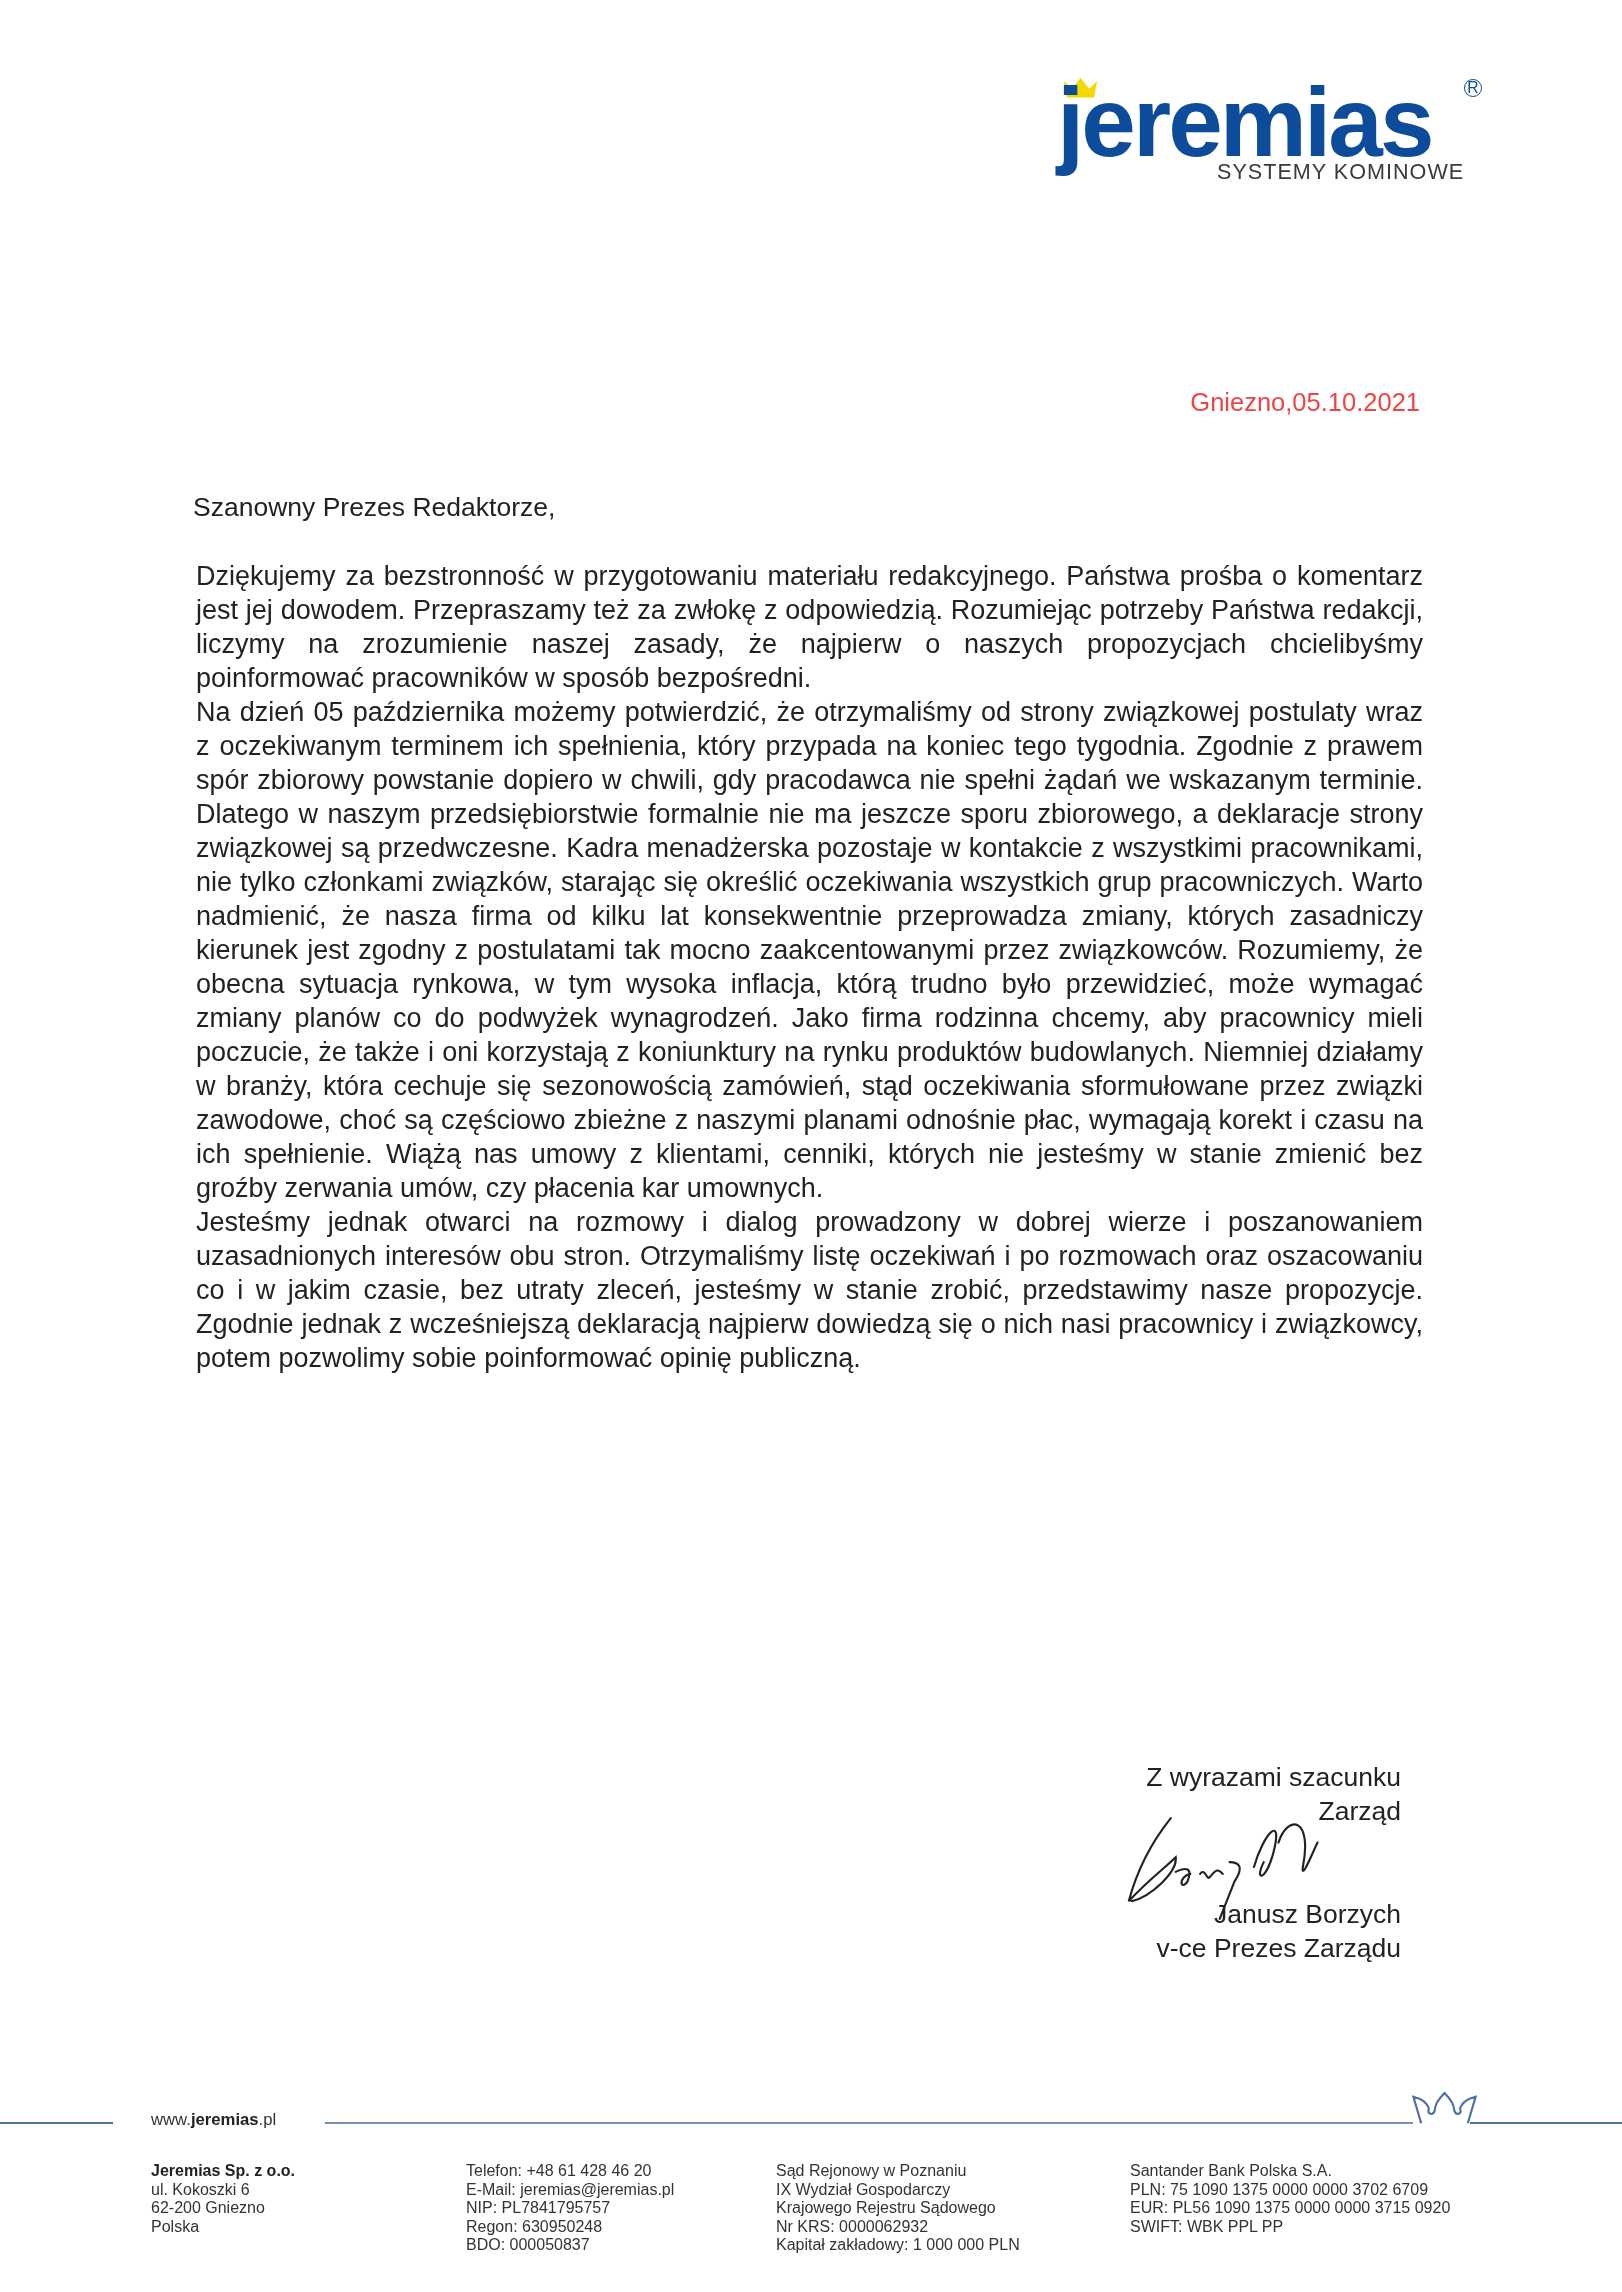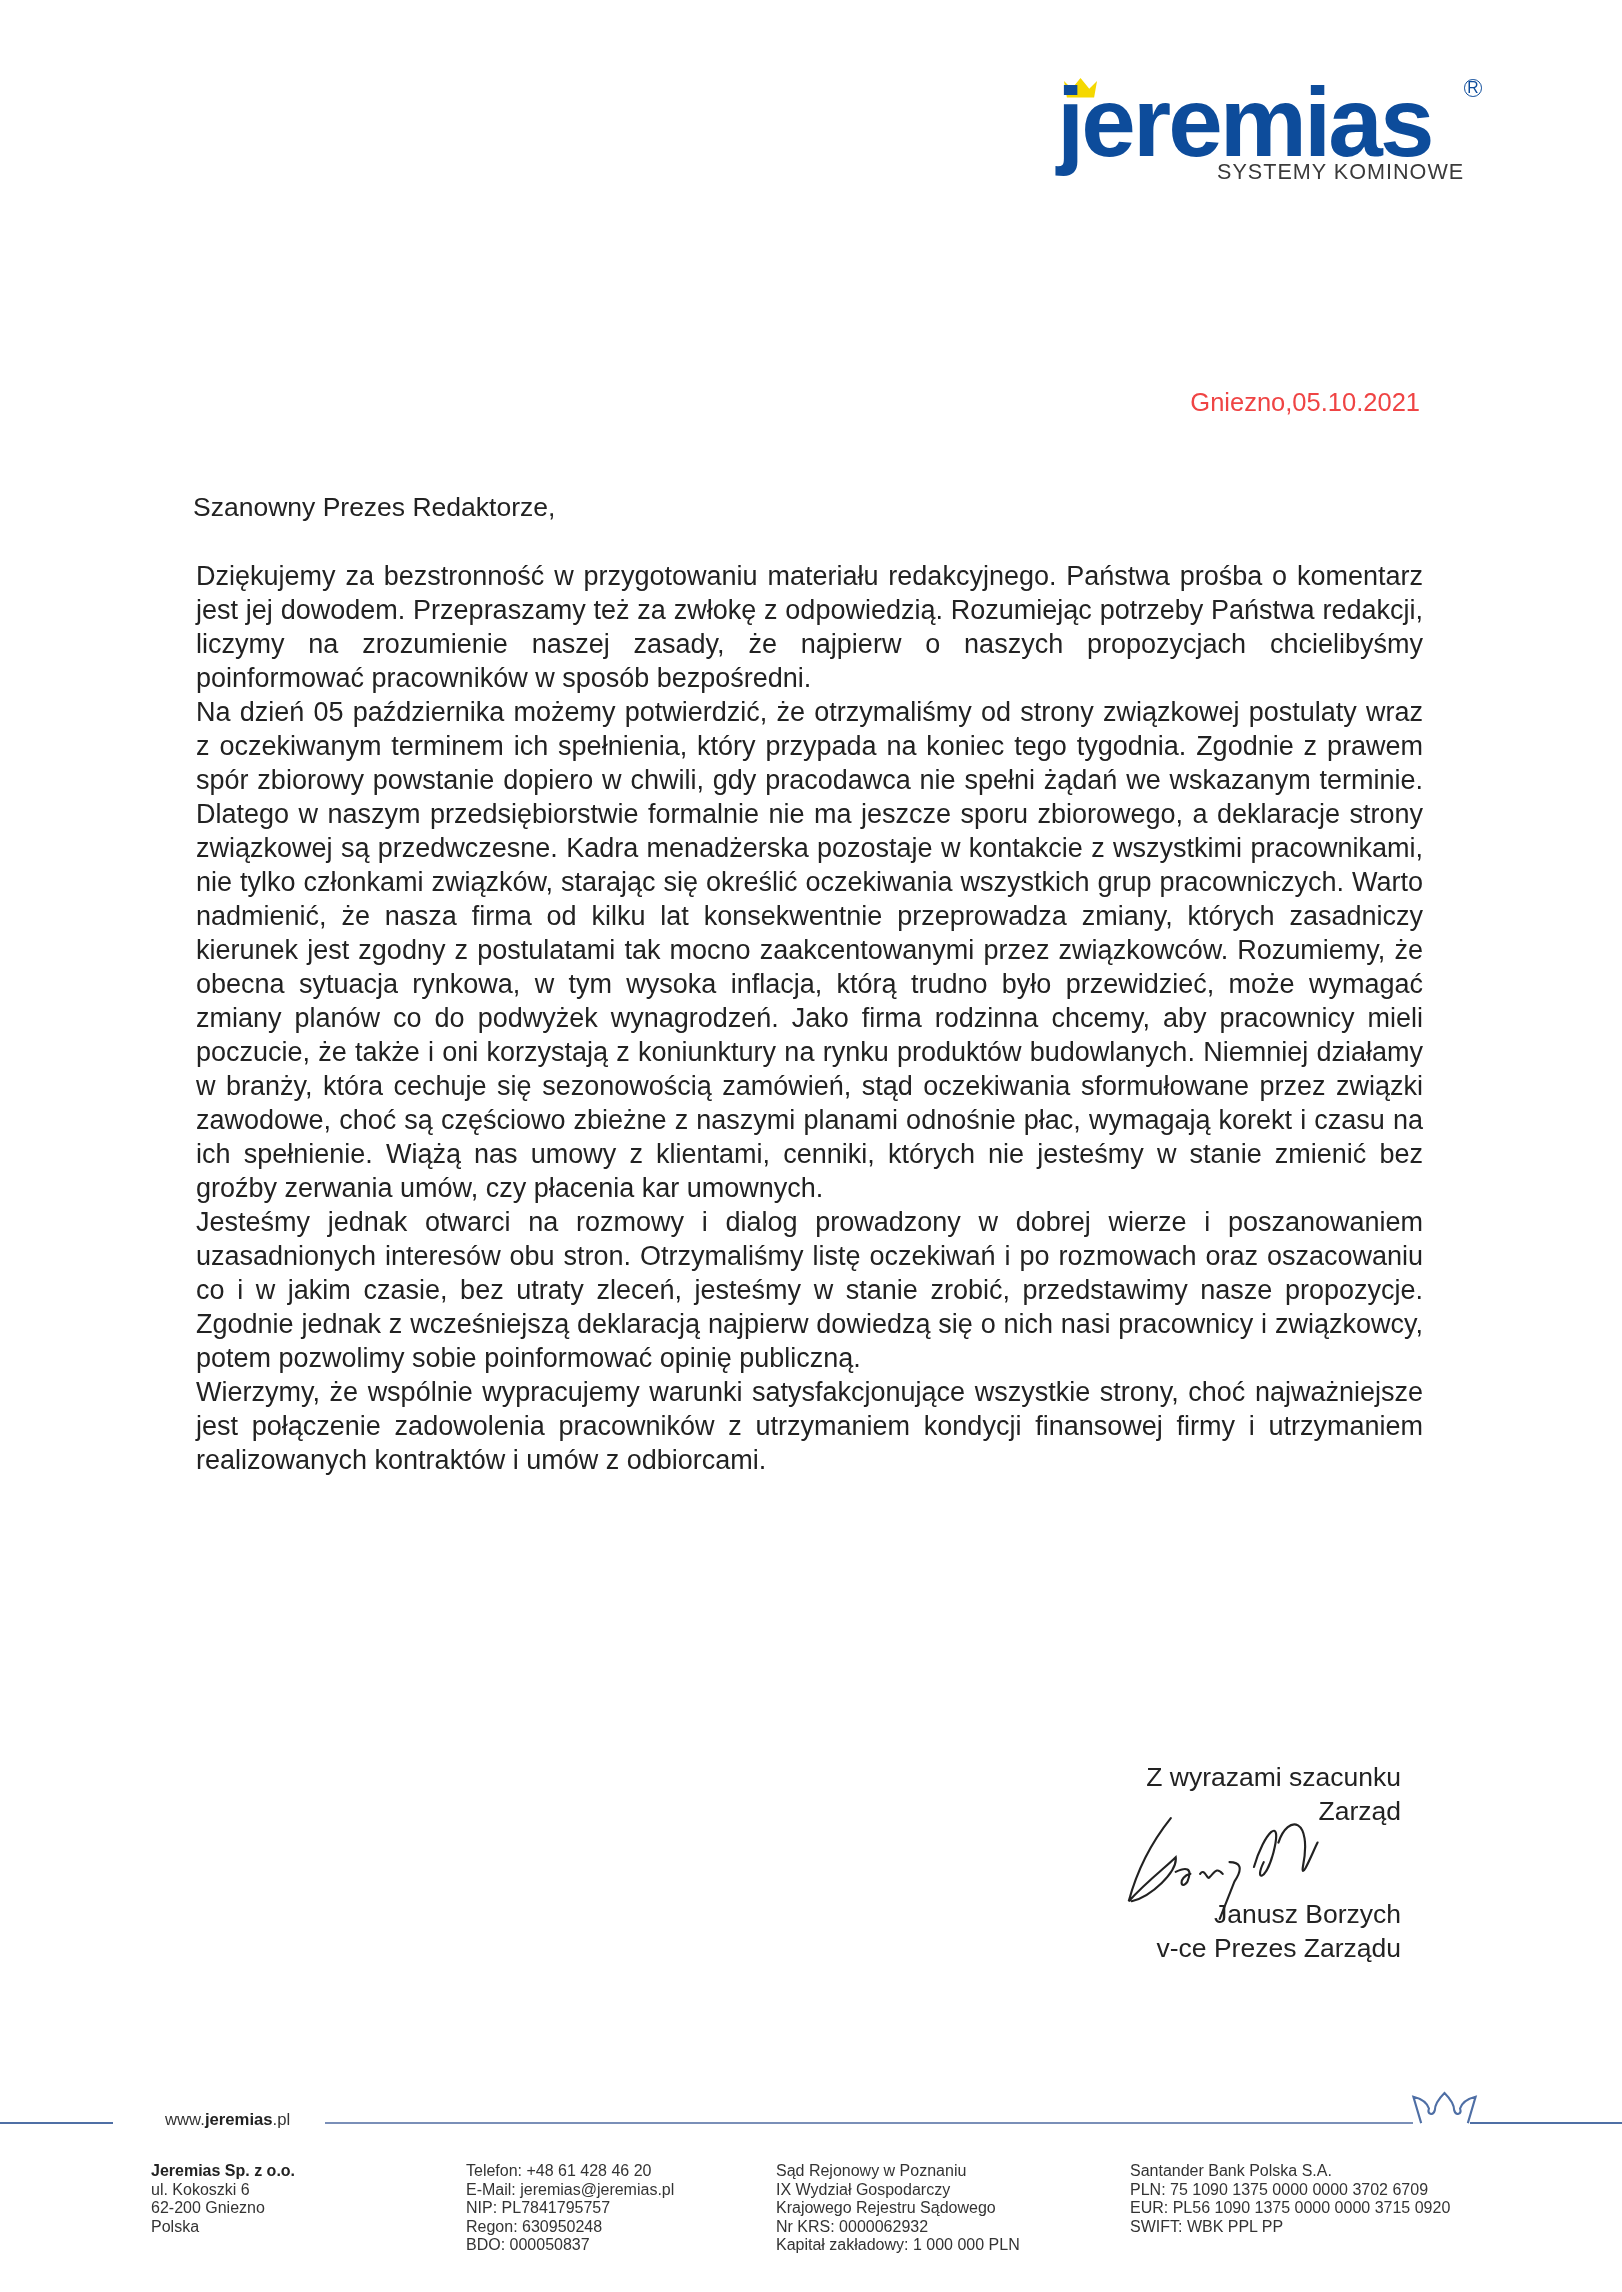--- a/index.html
+++ b/index.html
@@ -10,21 +10,21 @@
   .logo-reg { position:absolute; left:407px; top:5.9px; font-size:15.7px; color:#0d4c9b; border:1.5px solid #0d4c9b; border-radius:50%; width:15.7px; height:15.7px; line-height:15.7px; text-align:center; }
   .logo-tag { position:absolute; left:160px; top:86px; font-size:21.6px; color:#3a3a3a; letter-spacing:1px; white-space:nowrap; }
   .date { position:absolute; right:202px; top:388px; font-size:25.5px; color:#ef4444; }
   .salutation { position:absolute; left:193px; top:492px; font-size:26.5px; color:#222; }
   .body { position:absolute; left:196px; top:559px; width:1227px; font-size:27px; line-height:34px; color:#222; }
   .body p { margin:0; text-align:justify; }
   .closing { position:absolute; left:1029px; top:1760px; width:372px; text-align:right; font-size:26.5px; line-height:34px; color:#222; }
   .closing div { white-space:nowrap; }
   .signature { position:absolute; left:1117px; top:1813px; width:225px; height:108px; }
   .footer-line-left { position:absolute; left:0; top:2122px; width:113px; height:2px; background:#4f6fa5; }
-  .footer-web { position:absolute; left:165px; top:2110px; font-size:16.7px; color:#333; }
+  .footer-web { position:absolute; left:151px; top:2110px; font-size:16.7px; color:#333; }
   .footer-web b { color:#222; }
   .footer-line-mid { position:absolute; left:325px; top:2122px; width:1088px; height:2px; background:#7a8fb8; }
   .footer-crown { position:absolute; left:1411px; top:2091px; width:67px; height:35px; }
   .footer-line-right { position:absolute; left:1470px; top:2122px; width:152px; height:2px; background:#4f6fa5; }
   .footer-col { position:absolute; top:2162px; font-size:16px; line-height:18.6px; color:#333; }
   .footer-col div { white-space:nowrap; }
   .fc1 { left:151px; } .fc2 { left:466px; } .fc3 { left:776px; } .fc4 { left:1130px; }
   .bold { font-weight:bold; color:#222; }
 </style>
 </head>
@@ -40,21 +40,20 @@
 </div>
 
 <div class="date">Gniezno,05.10.2021</div>
 
 <div class="salutation">Szanowny Prezes Redaktorze,</div>
 
 <div class="body">
   <p>Dziękujemy za bezstronność w przygotowaniu materiału redakcyjnego. Państwa prośba o komentarz jest jej dowodem. Przepraszamy też za zwłokę z odpowiedzią. Rozumiejąc potrzeby Państwa redakcji, liczymy na zrozumienie naszej zasady, że najpierw o naszych propozycjach chcielibyśmy poinformować pracowników w sposób bezpośredni.</p>
   <p>Na dzień 05 października możemy potwierdzić, że otrzymaliśmy od strony związkowej postulaty wraz z oczekiwanym terminem ich spełnienia, który przypada na koniec tego tygodnia. Zgodnie z prawem spór zbiorowy powstanie dopiero w chwili, gdy pracodawca nie spełni żądań we wskazanym terminie. Dlatego w naszym przedsiębiorstwie formalnie nie ma jeszcze sporu zbiorowego, a deklaracje strony związkowej są przedwczesne. Kadra menadżerska pozostaje w kontakcie z wszystkimi pracownikami, nie tylko członkami związków, starając się określić oczekiwania wszystkich grup pracowniczych. Warto nadmienić, że nasza firma od kilku lat konsekwentnie przeprowadza zmiany, których zasadniczy kierunek jest zgodny z postulatami tak mocno zaakcentowanymi przez związkowców. Rozumiemy, że obecna sytuacja rynkowa, w tym wysoka inflacja, którą trudno było przewidzieć, może wymagać zmiany planów co do podwyżek wynagrodzeń. Jako firma rodzinna chcemy, aby pracownicy mieli poczucie, że także i oni korzystają z koniunktury na rynku produktów budowlanych. Niemniej działamy w branży, która cechuje się sezonowością zamówień, stąd oczekiwania sformułowane przez związki zawodowe, choć są częściowo zbieżne z naszymi planami odnośnie płac, wymagają korekt i czasu na ich spełnienie. Wiążą nas umowy z klientami, cenniki, których nie jesteśmy w stanie zmienić bez groźby zerwania umów, czy płacenia kar umownych.</p>
   <p>Jesteśmy jednak otwarci na rozmowy i dialog prowadzony w dobrej wierze i poszanowaniem uzasadnionych interesów obu stron. Otrzymaliśmy listę oczekiwań i po rozmowach oraz oszacowaniu co i w jakim czasie, bez utraty zleceń, jesteśmy w stanie zrobić, przedstawimy nasze propozycje. Zgodnie jednak z wcześniejszą deklaracją najpierw dowiedzą się o nich nasi pracownicy i związkowcy, potem pozwolimy sobie poinformować opinię publiczną.</p>
-  <p>Wierzymy, że wspólnie wypracujemy warunki satysfakcjonujące wszystkie strony, choć najważniejsze jest połączenie zadowolenia pracowników z utrzymaniem kondycji finansowej firmy i utrzymaniem realizowanych kontraktów i umów z odbiorcami.</p>
 </div>
 
 <div class="closing">
   <div>Z wyrazami szacunku</div>
   <div>Zarząd</div>
   <div style="height:69px"></div>
   <div>Janusz Borzych</div>
   <div>v-ce Prezes Zarządu</div>
 </div>
 

